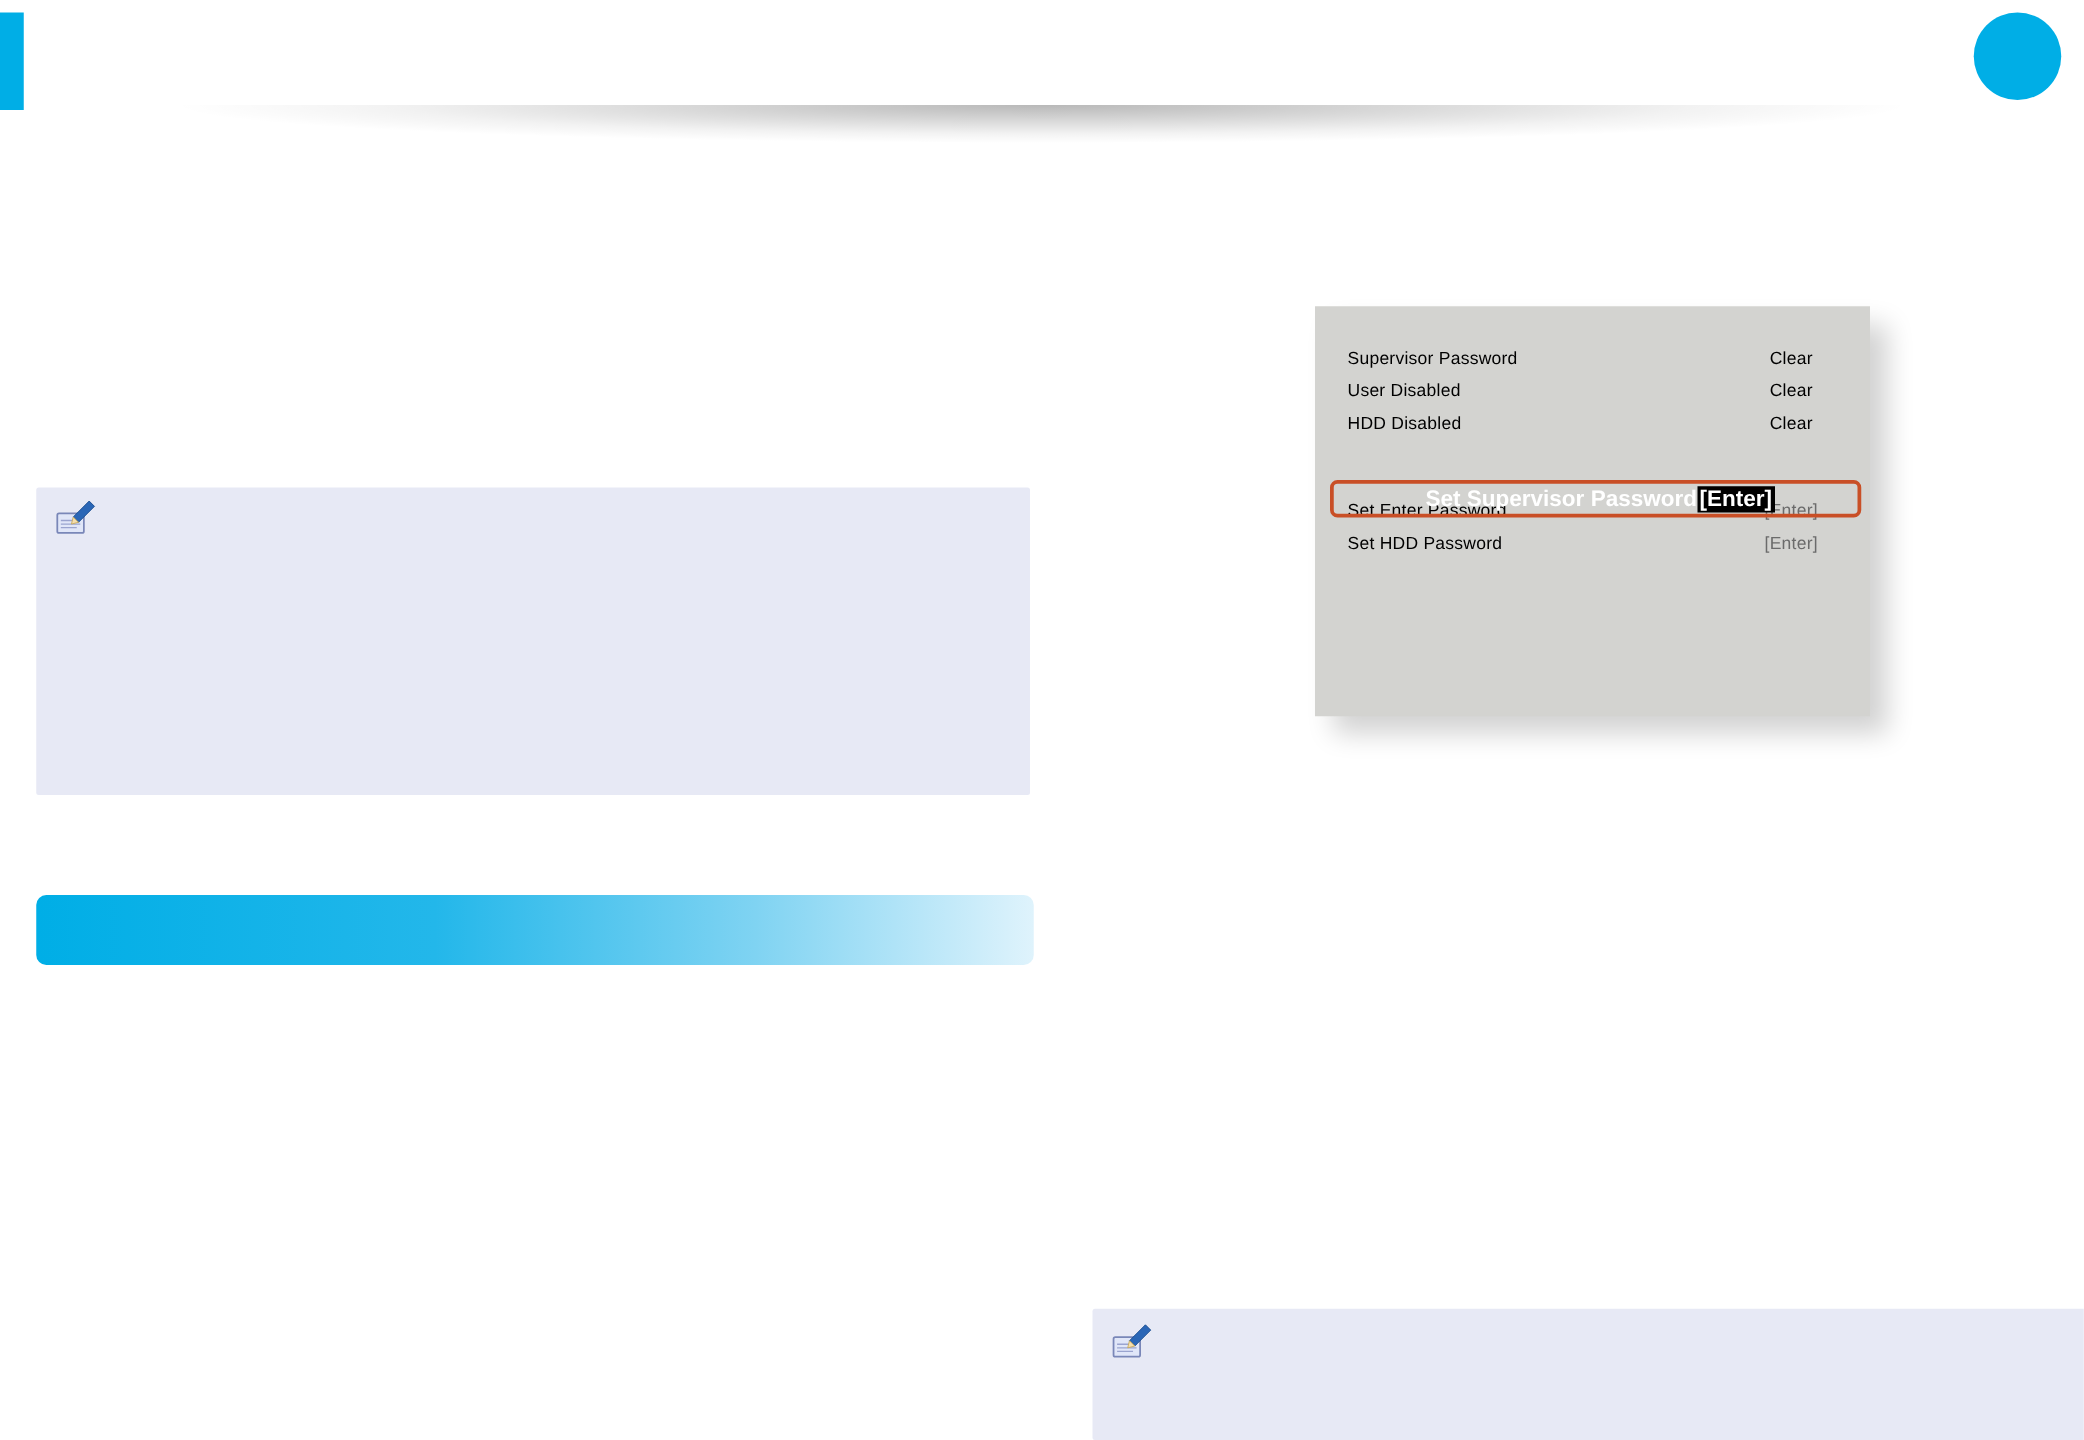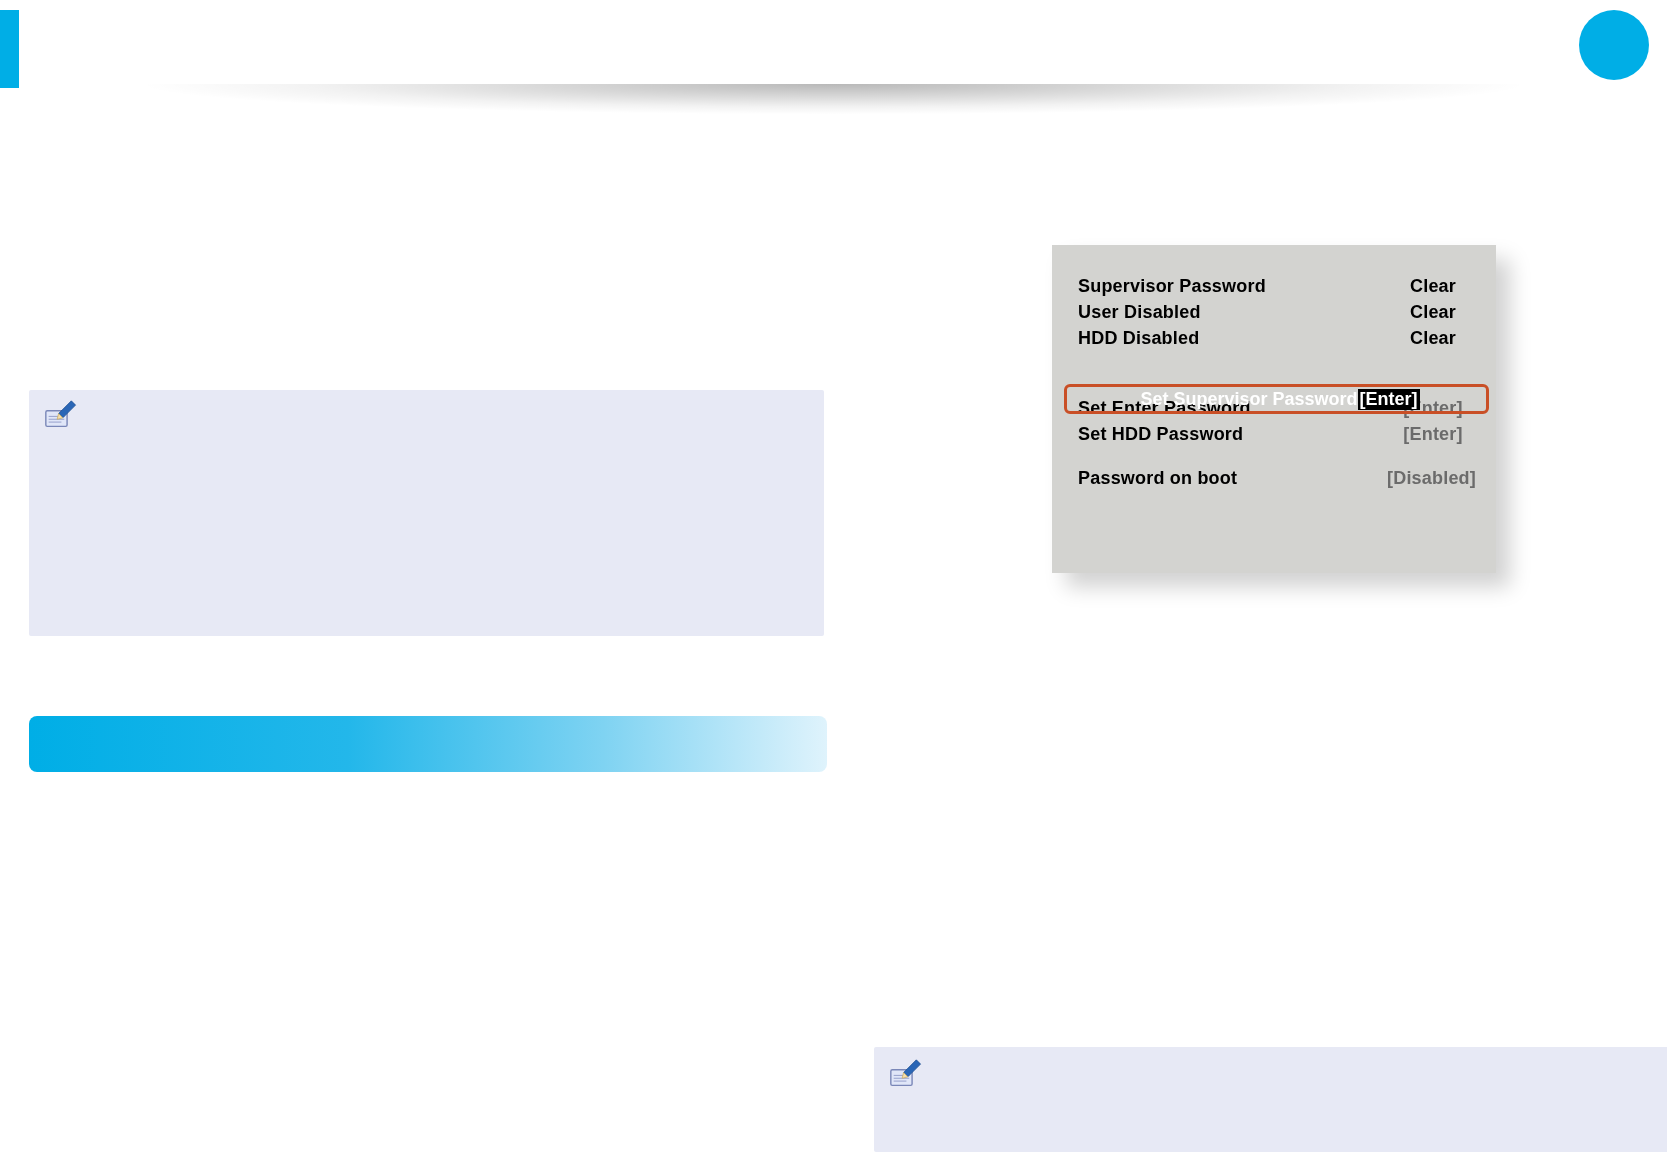--- a/index.html
+++ b/index.html
@@ -3,21 +3,21 @@
   <meta charset="utf-8">
   <style>
     * { box-sizing: border-box; margin: 0; padding: 0; }
     html, body { width: 1667px; height: 1152px; font-family: Arial, Helvetica, sans-serif; background: #fff; overflow: hidden; }
     .page { position: relative; width: 1667px; height: 1152px; }
     .side-tab { position: absolute; left: 0; top: 10px; width: 19px; height: 78px; background: #00aee6; }
     .top-shadow { position: absolute; left: 0; right: 0; top: 84px; height: 38px; background: radial-gradient(ellipse 52% 100% at 50% 0%, rgba(0,0,0,0.28), rgba(0,0,0,0.05) 60%, rgba(0,0,0,0) 80%); }
     .corner-circle { position: absolute; right: 18px; top: 10px; width: 70px; height: 70px; border-radius: 50%; background: #00aee6; }
     
     .bios-panel { position: absolute; left: 1052px; top: 245px; width: 444px; height: 328px; background: #d3d3d0; box-shadow: 14px 14px 20px rgba(0,0,0,0.18); padding: 28px 20px 20px 26px; }
-    .bios-row { display: flex; justify-content: space-between; height: 26px; align-items: center; font-family: Arial, Helvetica, sans-serif; font-weight: 700; font-size: 18px; letter-spacing: 0.2px; color: #000; font-stretch: condensed; }
+    .bios-row { display: flex; justify-content: space-between; height: 26px; align-items: center; font-family: Arial, Helvetica, sans-serif; font-weight: 400; font-size: 14px; letter-spacing: 0.2px; color: #000; font-stretch: condensed; }
     .bios-row .value { min-width: 86px; text-align: center; }
     .bios-sep { height: 18px; }
     .bios-row .value.grey { color: #6b6b6b; }
     .hl-wrap { position: absolute; left: 1064px; top: 384px; width: 425px; height: 30px; border: 3px solid #c94f26; border-radius: 6px; pointer-events: none; }
     .hl-text { position: absolute; left: 1080px; top: 387px; width: 400px; height: 24px; display: flex; justify-content: center; align-items: center; font-weight: 700; font-size: 18px; font-stretch: condensed; color: #fff; }
     .hl-text .valuebox { background: #000; color: #fff; padding: 0 2px; }
     
     .note-box { position: absolute; background: #e7e9f5; border-radius: 2px; }
     .note-left { left: 29px; top: 390px; width: 795px; height: 246px; }
     .note-icon { position: absolute; left: 14px; top: 8px; }
@@ -58,24 +58,20 @@
     </div>
     <div class="bios-row">
       <span class="label">Set Enter Password</span>
       <span class="value grey">[Enter]</span>
     </div>
     <div class="bios-row">
       <span class="label">Set HDD Password</span>
       <span class="value grey">[Enter]</span>
     </div>
     <div class="bios-sep"></div>
-    <div class="bios-row">
-      <span class="label">Password on boot</span>
-      <span class="value grey">[Disabled]</span>
-    </div>
   </div>
 
   <div class="hl-wrap"></div>
   <div class="hl-text">
     <span>Set Supervisor Password</span>
     <span class="valuebox">[Enter]</span>
   </div>
 
   <div class="note-box note-left">
     <span class="note-icon pencil-note">

